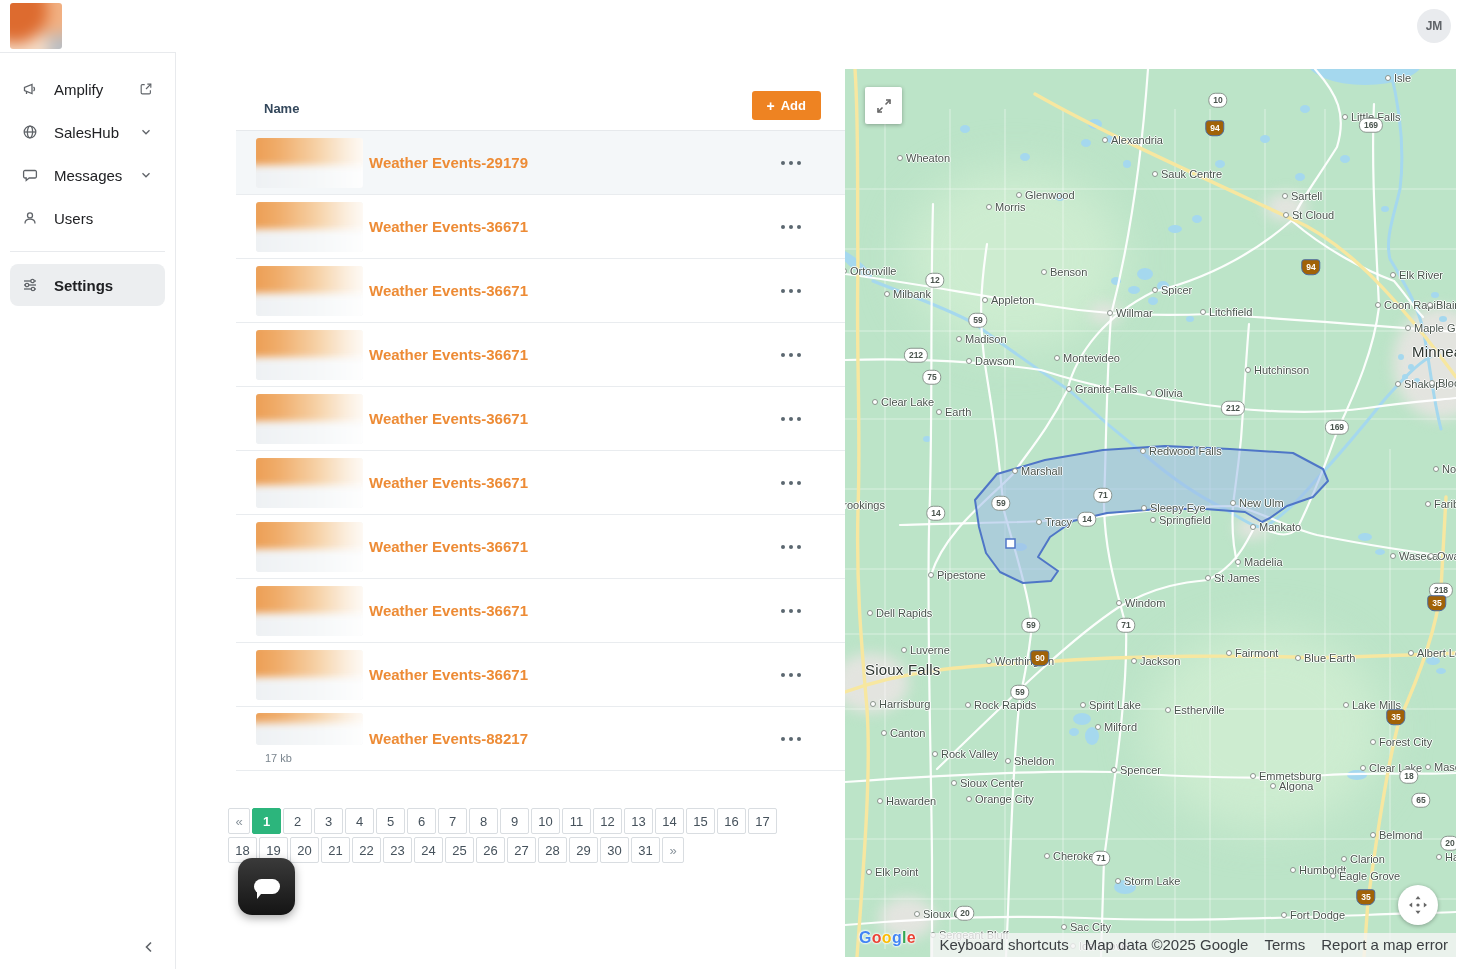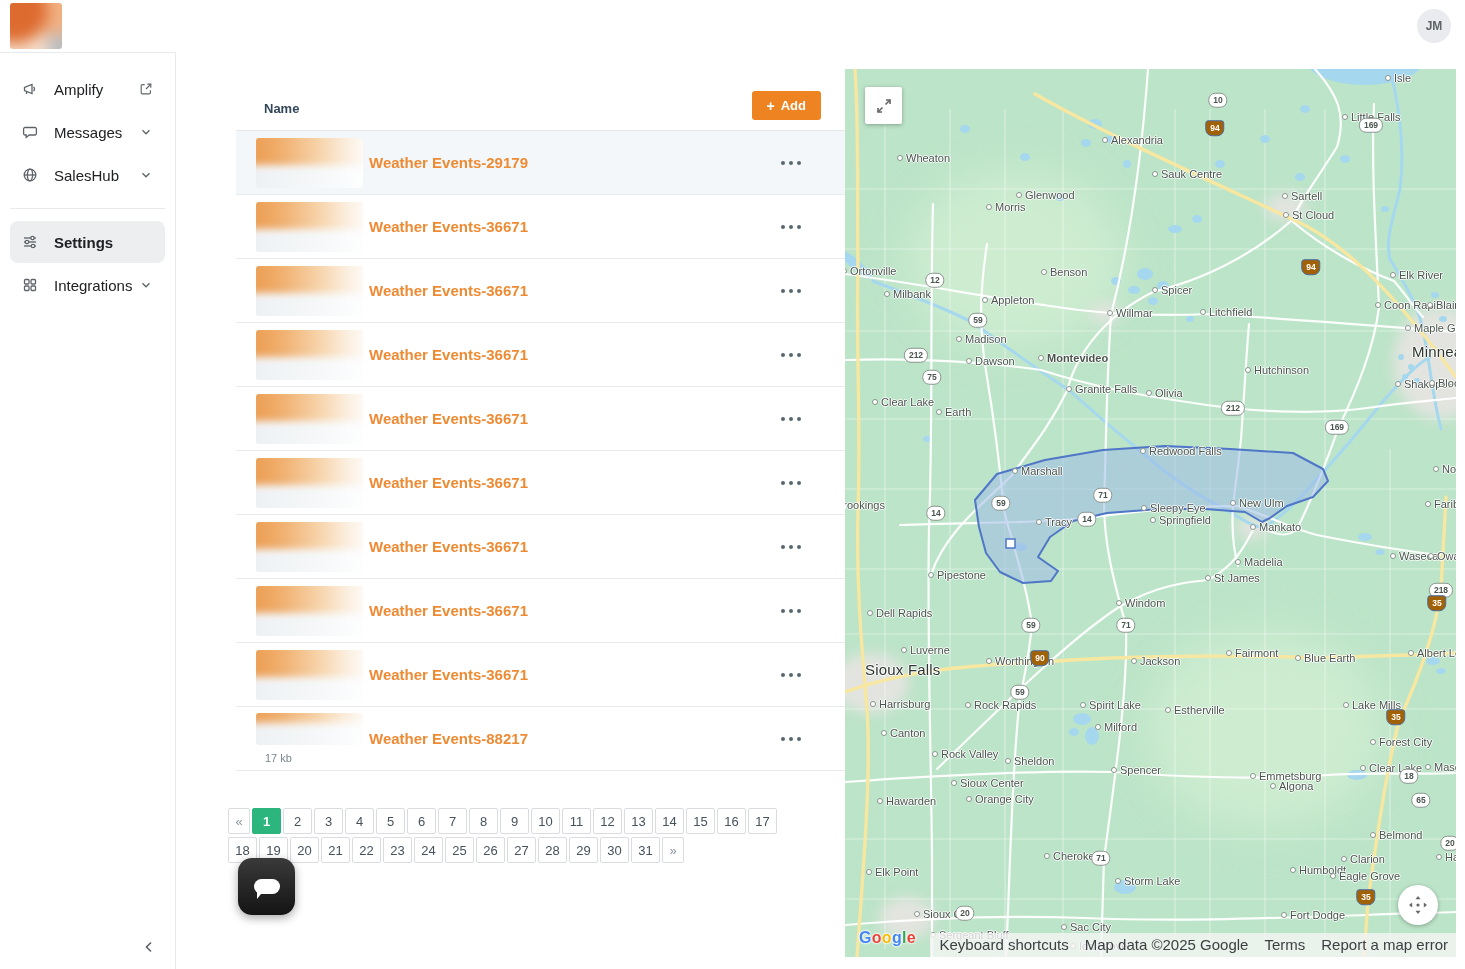--- a/index.html
+++ b/index.html
@@ -133,74 +133,67 @@
       <svg width="14" height="14" viewBox="0 0 16 16" fill="none" stroke="currentColor" stroke-width="1.3">
           <path d="M6.5 3H3.8A1.3 1.3 0 0 0 2.5 4.3v7.9a1.3 1.3 0 0 0 1.3 1.3h7.9a1.3 1.3 0 0 0 1.3-1.3V9.5"></path>
           <path d="M9.5 2.5h4v4"></path>
           <path d="M13.5 2.5 8 8"></path>
         </svg>
     </span>
   </div>
   <div class="side-item" data-interactable="true">
     <span class="ic" data-interactable="false">
       <svg width="16" height="16" viewBox="0 0 16 16" fill="none" stroke="currentColor" stroke-width="1.3">
+          <circle cx="8" cy="8" r="5.8"></circle>
+          <ellipse cx="8" cy="8" rx="2.6" ry="5.8"></ellipse>
+          <path d="M2.2 8h11.6"></path>
+        </svg>
+    </span>
+    <span data-interactable="false">SalesHub</span>
+    <span class="trail" data-interactable="false">
+      <svg width="14" height="14" viewBox="0 0 16 16" fill="none" stroke="currentColor" stroke-width="1.5">
+          <polyline points="4,6 8,10 12,6"></polyline>
+        </svg>
+    </span>
+  </div>
+  <div class="side-item" data-interactable="true">
+    <span class="ic" data-interactable="false">
+      <svg width="16" height="16" viewBox="0 0 16 16" fill="none" stroke="currentColor" stroke-width="1.3">
           <path d="M3 3.5h10a1.4 1.4 0 0 1 1.4 1.4v4.7A1.4 1.4 0 0 1 13 11H7.2L4.2 13.4V11H3a1.4 1.4 0 0 1-1.4-1.4V4.9A1.4 1.4 0 0 1 3 3.5z"></path>
         </svg>
     </span>
     <span data-interactable="false">Messages</span>
     <span class="trail" data-interactable="false">
       <svg width="14" height="14" viewBox="0 0 16 16" fill="none" stroke="currentColor" stroke-width="1.5">
           <polyline points="4,6 8,10 12,6"></polyline>
         </svg>
     </span>
   </div>
   <div class="side-item" data-interactable="true">
     <span class="ic" data-interactable="false">
       <svg width="16" height="16" viewBox="0 0 16 16" fill="none" stroke="currentColor" stroke-width="1.3">
-          <circle cx="8" cy="8" r="5.8"></circle>
-          <ellipse cx="8" cy="8" rx="2.6" ry="5.8"></ellipse>
-          <path d="M2.2 8h11.6"></path>
-        </svg>
-    </span>
-    <span data-interactable="false">SalesHub</span>
-    <span class="trail" data-interactable="false">
-      <svg width="14" height="14" viewBox="0 0 16 16" fill="none" stroke="currentColor" stroke-width="1.5">
-          <polyline points="4,6 8,10 12,6"></polyline>
-        </svg>
-    </span>
+          <circle cx="8" cy="5.4" r="2.5"></circle>
+          <path d="M3 13.6c0-2.8 2.2-4.4 5-4.4s5 1.6 5 4.4"></path>
+        </svg>
+    </span>
+    <span data-interactable="false">Users</span>
   </div>
   <div class="side-divider" data-interactable="false"></div>
   <div class="side-item active" data-interactable="true">
     <span class="ic" data-interactable="false">
       <svg width="16" height="16" viewBox="0 0 16 16" fill="none" stroke="currentColor" stroke-width="1.3">
           <path d="M2 4h12"></path>
           <path d="M2 8h12"></path>
           <path d="M2 12h12"></path>
           <circle cx="10.5" cy="4" r="1.7" fill="#fff"></circle>
           <circle cx="5" cy="8" r="1.7" fill="#fff"></circle>
           <circle cx="11" cy="12" r="1.7" fill="#fff"></circle>
         </svg>
     </span>
     <span data-interactable="false">Settings</span>
-  </div>
-  <div class="side-item" data-interactable="true">
-    <span class="ic" data-interactable="false">
-      <svg width="16" height="16" viewBox="0 0 16 16" fill="none" stroke="currentColor" stroke-width="1.3">
-          <rect x="2.5" y="2.5" width="4.5" height="4.5" rx="1"></rect>
-          <rect x="9" y="2.5" width="4.5" height="4.5" rx="1"></rect>
-          <rect x="2.5" y="9" width="4.5" height="4.5" rx="1"></rect>
-          <rect x="9" y="9" width="4.5" height="4.5" rx="1"></rect>
-        </svg>
-    </span>
-    <span data-interactable="false">Integrations</span>
-    <span class="trail" data-interactable="false">
-      <svg width="14" height="14" viewBox="0 0 16 16" fill="none" stroke="currentColor" stroke-width="1.5">
-          <polyline points="4,6 8,10 12,6"></polyline>
-        </svg>
-    </span>
   </div>
   <div class="collapse-btn" data-interactable="true">
     <svg width="16" height="16" viewBox="0 0 16 16" fill="none" stroke="currentColor" stroke-width="1.6">
         <polyline points="10,3.5 5.5,8 10,12.5"></polyline>
       </svg>
   </div>
 </div>
 
 <div class="content">
 
@@ -500,21 +493,21 @@
         <div class="mlabel town" data-interactable="false" style="left: 39px; top: 225px;">Milbank</div>
         <div class="mlabel town" data-interactable="false" style="left: 137px; top: 231px;">Appleton</div>
         <div class="mlabel town" data-interactable="false" style="left: 530px; top: 236px;">Coon Rapids</div>
         <div class="mlabel town" data-interactable="false" style="left: 582px; top: 236px;">Blaine</div>
         <div class="mlabel town" data-interactable="false" style="left: 262px; top: 244px;">Willmar</div>
         <div class="mlabel town" data-interactable="false" style="left: 355px; top: 243px;">Litchfield</div>
         <div class="mlabel town" data-interactable="false" style="left: 560px; top: 259px;">Maple Grove</div>
         <div class="mlabel town" data-interactable="false" style="left: 111px; top: 270px;">Madison</div>
         <div class="mlabel city" data-interactable="false" style="left: 567px; top: 282px;">Minneapolis</div>
         <div class="mlabel town" data-interactable="false" style="left: 121px; top: 292px;">Dawson</div>
-        <div class="mlabel town" data-interactable="false" style="left: 193px; top: 289px; font-weight: bold;">Montevideo</div>
+        <div class="mlabel town" data-interactable="false" style="left: 209px; top: 289px;">Montevideo</div>
         <div class="mlabel town" data-interactable="false" style="left: 400px; top: 301px;">Hutchinson</div>
         <div class="mlabel town" data-interactable="false" style="left: 221px; top: 320px;">Granite Falls</div>
         <div class="mlabel town" data-interactable="false" style="left: 301px; top: 324px;">Olivia</div>
         <div class="mlabel town" data-interactable="false" style="left: 550px; top: 315px;">Shakopee</div>
         <div class="mlabel town" data-interactable="false" style="left: 27px; top: 333px;">Clear Lake</div>
         <div class="mlabel town" data-interactable="false" style="left: 91px; top: 343px;">Earth</div>
         <div class="mlabel town" data-interactable="false" style="left: 584px; top: 314px;">Bloomington</div>
         <div class="mlabel town" data-interactable="false" style="left: 295px; top: 382px;">Redwood Falls</div>
         <div class="mlabel town" data-interactable="false" style="left: 167px; top: 402px;">Marshall</div>
         <div class="mlabel town" data-interactable="false" style="left: 588px; top: 400px;">Northfield</div>

